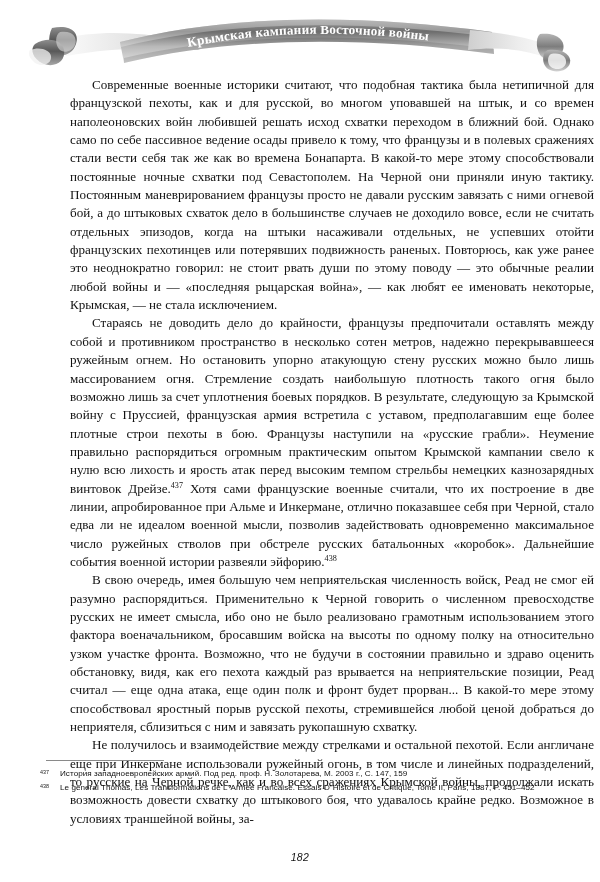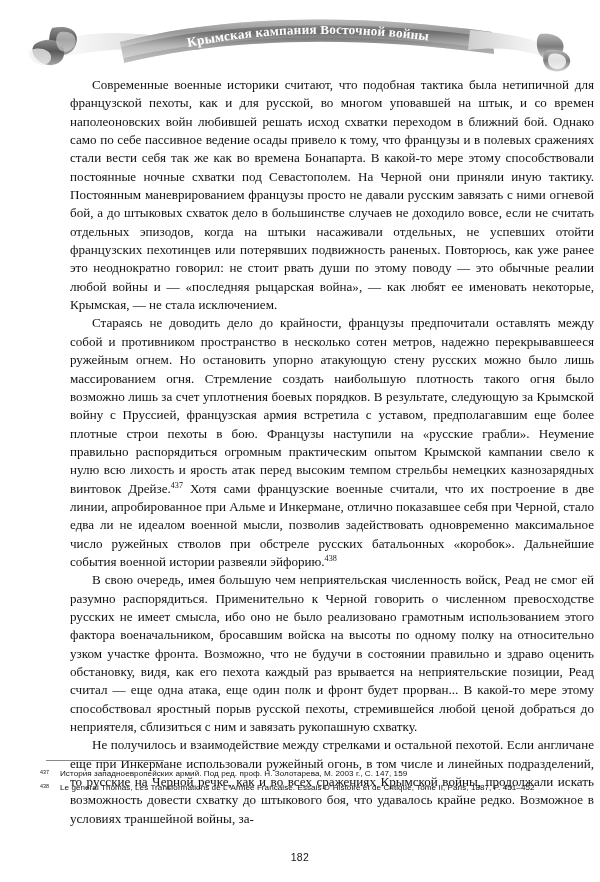--- a/index.html
+++ b/index.html
@@ -112,20 +112,21 @@
   .page-number {
     position: absolute;
     left: 0;
     top: 851px;
     width: 600px;
     text-align: center;
     font-family: "Liberation Sans", "DejaVu Sans", sans-serif;
     font-size: 10.5px;
     color: #151515;
     letter-spacing: 0.4px;
+    font-style: italic;
   }
 </style>
 </head>
 <body>
 
 <div class="page">
 
   <div class="header-ribbon">
     <svg viewBox="0 0 600 70" xmlns="http://www.w3.org/2000/svg" aria-hidden="true">
       <defs>

